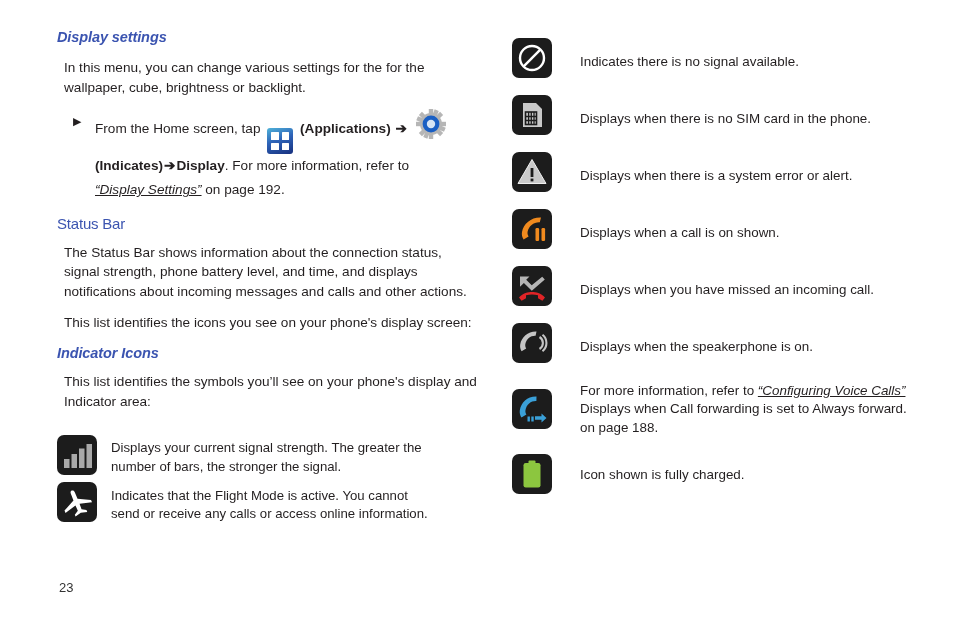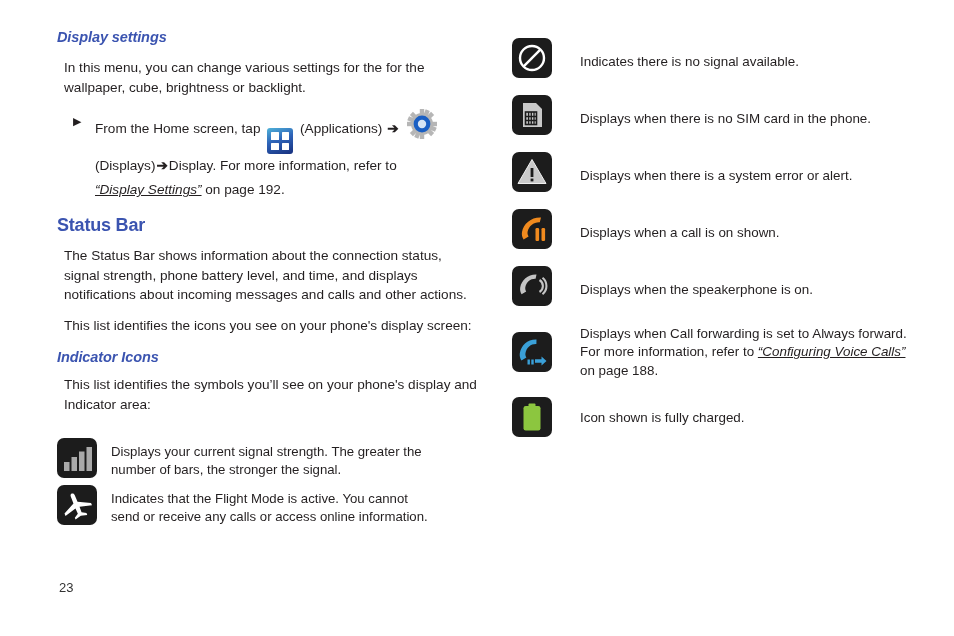--- a/index.html
+++ b/index.html
@@ -41,23 +41,23 @@
     color: #3b54b0;
     font-weight: bold;
     font-style: italic;
     font-size: 14.5px;
     letter-spacing: -0.1px;
     margin: 0 0 12px 0;
     line-height: 1.1;
   }
   .h-main {
     color: #3b54b0;
-    font-weight: bold;
+    font-weight: normal;
     font-style: normal;
-    font-size: 18px;
+    font-size: 15px;
     letter-spacing: -0.2px;
     margin: 0 0 10px 0;
     line-height: 1.1;
   }
 
   
   .para {
     font-size: 13.6px;
     line-height: 19.6px;
     margin: 0 0 11px 0;
@@ -79,21 +79,21 @@
     color: #231f20;
   }
   .bullet-body {
     flex: 1 1 auto;
     font-size: 13.6px;
     line-height: 25px;
   }
   .bullet-body .ln { display: block; white-space: nowrap; }
   .bullet-body .ln2 { line-height: 24px; }
   .bullet-body .ln3 { line-height: 24px; }
-  .bold { font-weight: normal; }
+  .bold { font-weight: bold; }
   .ital { font-style: italic; text-decoration: underline; }
   .arrow { font-weight: bold; padding: 0 1px; }
 
   
   .inline-ico {
     display: inline-block;
     vertical-align: -7px;
     margin: 0 3px;
   }
 
@@ -220,21 +220,21 @@
                 </g>
                 <circle cx="0" cy="0" r="11" fill="#b6b6b6"></circle>
                 <circle cx="0" cy="0" r="8.4" fill="#1a5fc4"></circle>
                 <circle cx="0" cy="0" r="4.2" fill="#d6e4f5"></circle>
               </g>
             </svg>
           </span>
         </span>
 
         <span class="ln ln2">
-          <span class="bold">(Displays)</span><span class="arrow">➔</span><span class="bold">Display</span><span>. For more information, refer to</span>
+          <span class="bold">(Indicates)</span><span class="arrow">➔</span><span class="bold">Display</span><span>. For more information, refer to</span>
         </span>
 
         <span class="ln ln3">
           <span class="ital">“Display Settings”</span>
           <span>on page 192.</span>
         </span>
       </div>
     </div>
 
     <h2 class="h-main" style="margin-top:14px;">Status Bar</h2>
@@ -343,20 +343,33 @@
             <rect x="23.5" y="19" width="3.6" height="13" rx="1.2" fill="#f08a1e"></rect>
             <rect x="29.5" y="19" width="3.6" height="13" rx="1.2" fill="#f08a1e"></rect>
           </svg>
         </div>
       </div>
       <div class="desc">
         <span class="l">Displays when a call is on shown.</span>
       </div>
     </div>
 
+    <div class="irow">
+      <div class="tile-wrap">
+        <div class="tile">
+          <svg width="40" height="40" viewBox="0 0 40 40" aria-hidden="true">
+            <path d="M8 10.5 h9.5 l-3.3 3.3 5.5 5.5 10.5-8.5 2.6 2.8 -13 11.2 -7.9-7.9 -3.9 3.9 z" fill="#b5b5b5"></path>
+            <path d="M7 31.5 c4-4.8 9.2-5.6 13-5.6 3.8 0 9 0.8 13 5.6 l-2.6 3.3 -4.4-2.6 0-2.9 c-2-0.6-4-0.8-6-0.8 -2 0-4 0.2-6 0.8 l0 2.9 -4.4 2.6 z" fill="#e02427"></path>
+          </svg>
+        </div>
+      </div>
+      <div class="desc">
+        <span class="l">Displays when you have missed an incoming call.</span>
+      </div>
+    </div>
 
     <div class="irow">
       <div class="tile-wrap">
         <div class="tile">
           <svg width="40" height="40" viewBox="0 0 40 40" aria-hidden="true">
             <path d="M24.5 8.5 C16 8.2 9.5 14 8.2 21.5 c-0.4 2.4 0.2 4.8 1.4 6.8 l4.6-2.9 c-0.8-1.2-1.1-2.7-0.9-4.1 C14.3 15.6 18.8 12.4 23.6 12.7 z" fill="#c4c4c4"></path>
             <path d="M27.5 14 a7 7 0 0 1 0 12" fill="none" stroke="#c4c4c4" stroke-width="2.1"></path>
             <path d="M30.5 11.8 a10.5 10.5 0 0 1 0 16.4" fill="none" stroke="#c4c4c4" stroke-width="2.1"></path>
           </svg>
         </div>
@@ -371,22 +384,22 @@
         <div class="tile">
           <svg width="40" height="40" viewBox="0 0 40 40" aria-hidden="true">
             <path d="M24.5 7.5 C15.5 7.2 9 13.4 7.8 21.3 c-0.4 2.6 0.3 5.2 1.7 7.3 l4.9-3.1 c-0.9-1.3-1.2-2.9-0.9-4.4 C14.5 15 19.3 11.6 24.4 11.9 z" fill="#3aa0d8"></path>
             <rect x="15.5" y="27.5" width="2.4" height="5" fill="#3aa0d8"></rect>
             <rect x="19.3" y="27.5" width="2.4" height="5" fill="#3aa0d8"></rect>
             <path d="M23 27.2 h6.5 v-2.6 l5 4.4 -5 4.4 v-2.6 H23 z" fill="#3aa0d8"></path>
           </svg>
         </div>
       </div>
       <div class="desc">
+        <span class="l"><span>For more information, refer to </span><span class="ital">“Configuring Voice Calls”</span></span>
         <span class="l">Displays when Call forwarding is set to Always forward.</span>
-        <span class="l"><span>For more information, refer to </span><span class="ital">“Configuring Voice Calls”</span></span>
         <span class="l">on page 188.</span>
       </div>
     </div>
 
     <div class="irow multi">
       <div class="tile-wrap">
         <div class="tile">
           <svg width="40" height="40" viewBox="0 0 40 40" aria-hidden="true">
             <rect x="16.5" y="6.5" width="7" height="3.2" rx="1" fill="#8cc63f"></rect>
             <rect x="11.5" y="9" width="17" height="24.5" rx="2.2" fill="#8cc63f"></rect>

